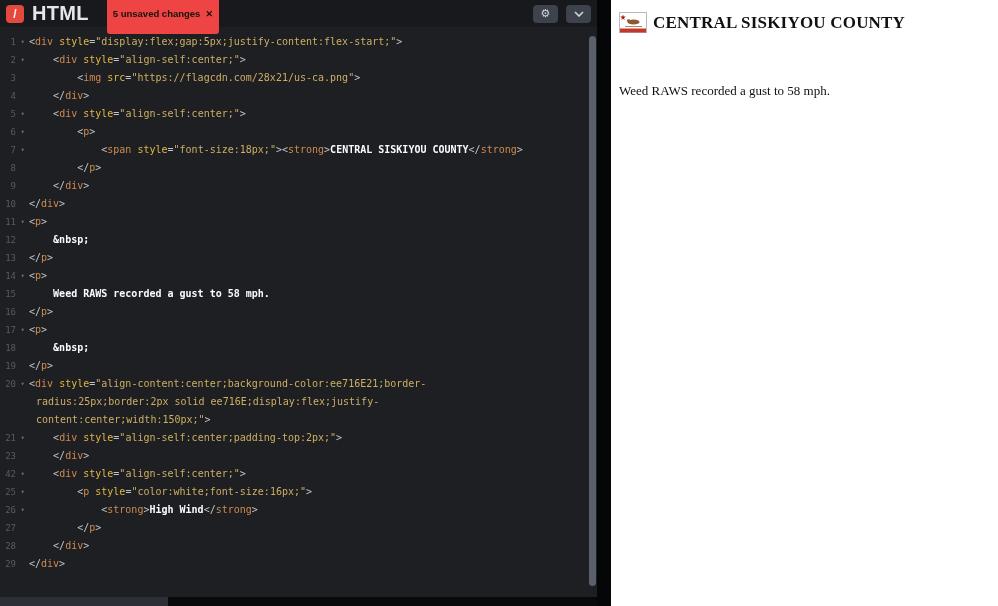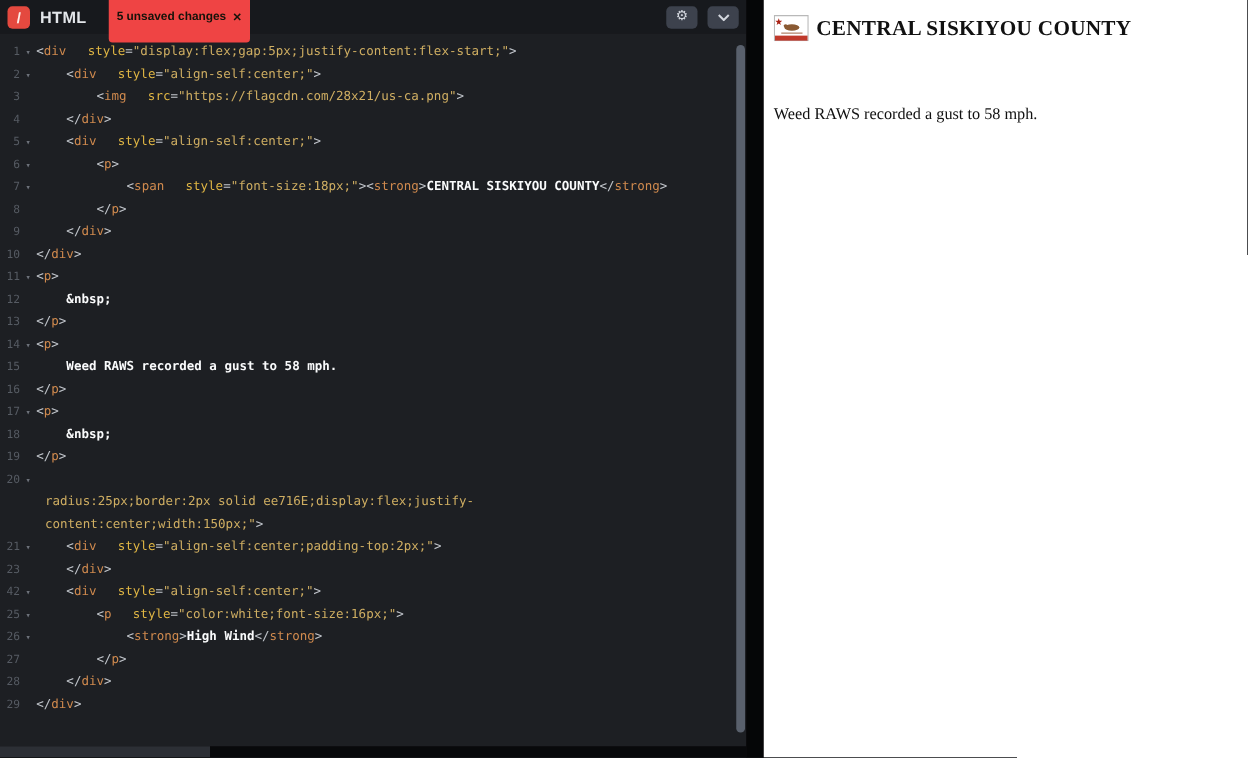--- a/index.html
+++ b/index.html
@@ -4,38 +4,38 @@
 <style>
   html,body{margin:0;padding:0;}
   body{width:998px;height:606px;overflow:hidden;background:#050607;font-family:"Liberation Sans",sans-serif;}
   .app{display:flex;width:998px;height:606px;}
 
   
   .editor-pane{position:relative;width:597px;height:606px;background:#1d1f23;flex:none;overflow:hidden;}
   .editor-header{position:relative;height:27px;background:#17191d;display:flex;align-items:center;padding:0 6px;gap:8px;}
   .logo{width:18px;height:18px;border-radius:4px;background:#e4493f;color:#fdeee8;font-weight:bold;
         font-size:12px;line-height:18px;text-align:center;flex:none;}
-  .panel-label{color:#e3e6ea;font-weight:bold;font-size:13px;letter-spacing:.3px;}
+  .panel-label{color:#e3e6ea;font-weight:bold;font-size:20px;letter-spacing:.3px;}
   .badge{display:flex;align-items:center;gap:5px;background:#ef4444;color:#15130a;font-weight:bold;
          font-size:9.5px;border-radius:3px;padding:15px 6px;margin-left:10px;cursor:pointer;}
   .badge .x{font-size:9px;}
   .hdr-spacer{flex:1;}
   .hdr-btn{width:25px;height:18px;background:#3d424d;border-radius:4px;border:0;display:flex;
            align-items:center;justify-content:center;color:#d2d6dd;font-size:11px;line-height:1;cursor:pointer;padding:0;}
   .hdr-btn svg{display:block;}
 
   
   .code-lines{position:absolute;top:27px;left:0;right:0;bottom:0;overflow:hidden;padding-top:6px;}
   .row{display:flex;height:18px;line-height:18px;font-family:"DejaVu Sans Mono",monospace;}
   .ln{width:16px;flex:none;text-align:right;color:#565b63;font-size:9px;}
   .fold{width:13px;flex:none;text-align:center;color:#6d727a;font-size:7px;}
   .code{white-space:pre;font-size:10px;color:#c2c6cc;}
   .tk-p{color:#c2c6cc;}
   .tk-t{color:#d08a4e;}
-  .tk-a{color:#e0b644;margin-left:11px;}
+  .tk-a{color:#e0b644;}
   .tk-s{color:#cfae62;}
   .tk-sp{color:#c2c6cc;}
   .tk-x{color:#fafbfc;font-weight:bold;}
 
   
   .vthumb{position:absolute;top:36px;right:1px;width:7px;height:550px;background:#59606c;border-radius:4px;}
   .hscroll{position:absolute;left:0;bottom:0;width:597px;height:9px;background:#08090b;}
   .hthumb{position:absolute;left:0;top:0;width:168px;height:9px;background:#2c2f35;}
 
   
@@ -168,20 +168,21 @@
           <span class="code"><span class="tk-sp">    </span><span class="tk-x">&amp;nbsp;</span></span>
         </div>
         <div class="row">
           <span class="ln">19</span>
           <span class="fold"></span>
           <span class="code"><span class="tk-p">&lt;/</span><span class="tk-t">p</span><span class="tk-p">&gt;</span></span>
         </div>
         <div class="row">
           <span class="ln">20</span>
           <span class="fold">▾</span>
+          <span class="code"><span class="tk-p">&lt;</span><span class="tk-t">div</span><span class="tk-sp"> </span><span class="tk-a">style</span><span class="tk-p">=</span><span class="tk-s">"align-content:center;background-color:ee716E21;border-</span></span>
         </div>
         <div class="row">
           <span class="ln"></span>
           <span class="fold"></span>
           <span class="code" style="padding-left: 7px;"><span class="tk-s">radius:25px;border:2px solid ee716E;display:flex;justify-</span></span>
         </div>
         <div class="row">
           <span class="ln"></span>
           <span class="fold"></span>
           <span class="code" style="padding-left: 7px;"><span class="tk-s">content:center;width:150px;"</span><span class="tk-p">&gt;</span></span>

